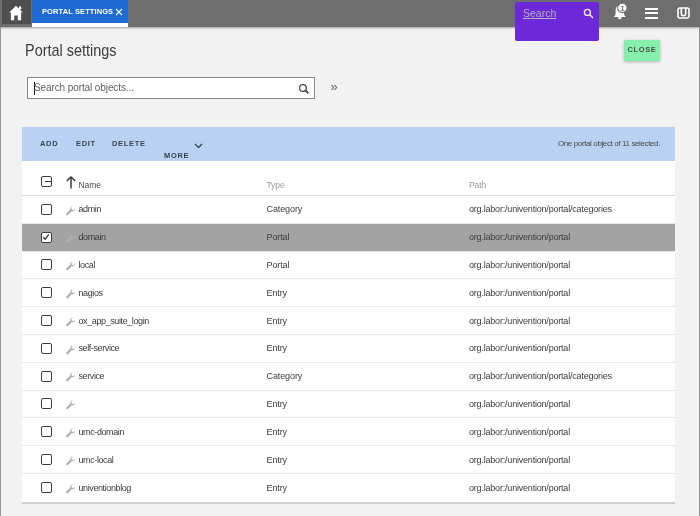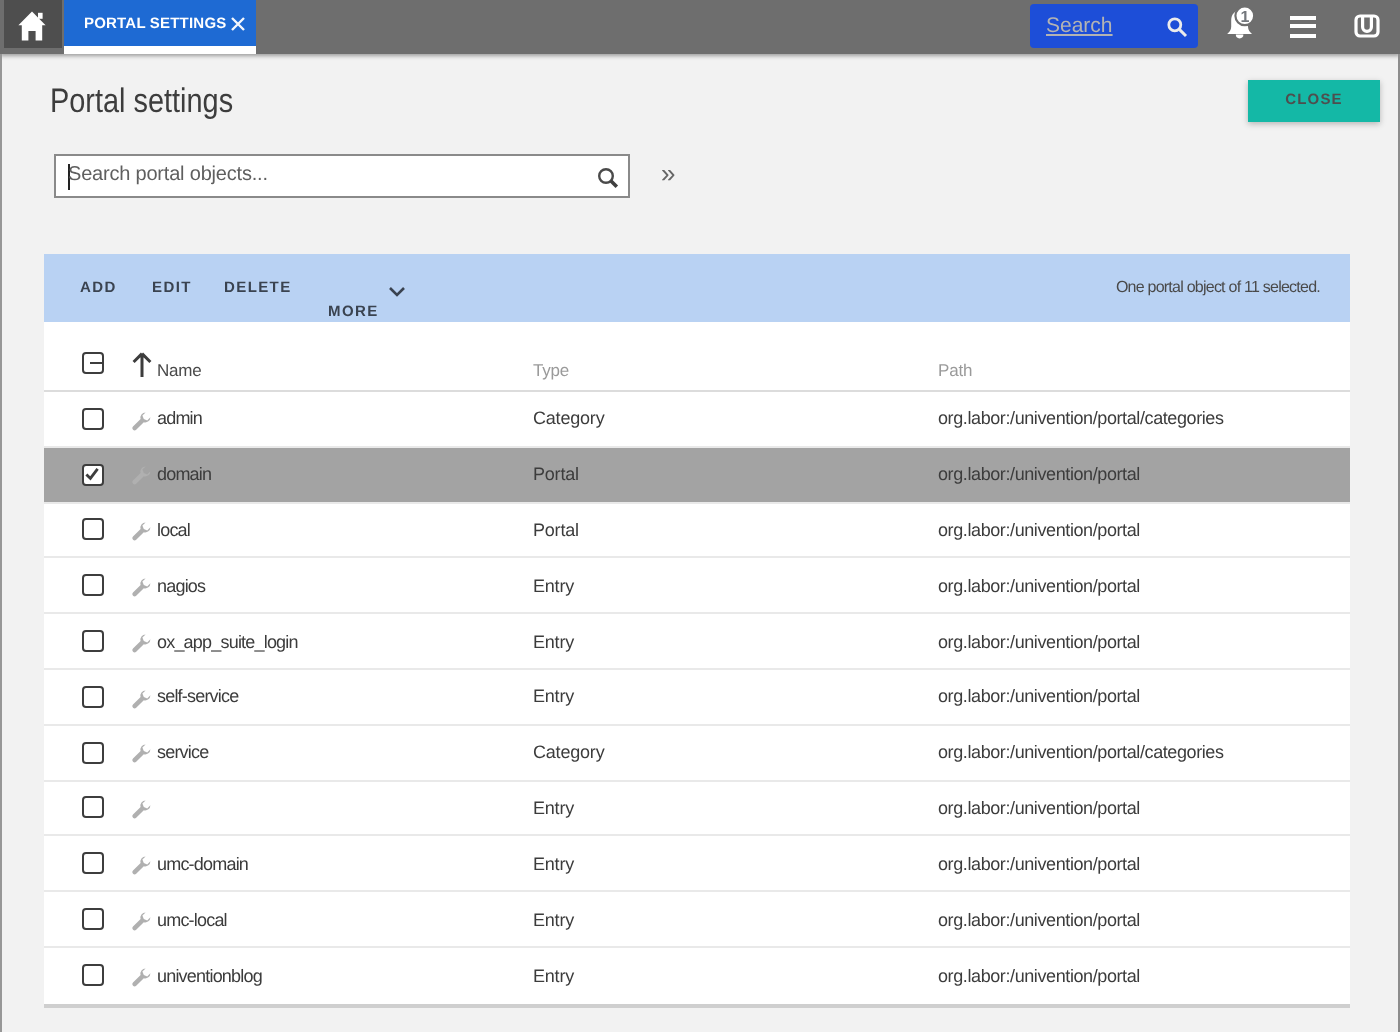--- a/index.html
+++ b/index.html
@@ -5,25 +5,25 @@
   html,body{margin:0;padding:0;}
   body{width:700px;height:516px;overflow:hidden;font-family:"Liberation Sans",sans-serif;}
   #frame{position:relative;width:700px;height:516px;background:#f2f2f2;overflow:hidden;}
   .abs{position:absolute;}
   
   #topbar{position:absolute;left:0;top:0;width:700px;height:27px;background:#6e6e6e;box-shadow:0 1px 2px rgba(0,0,0,.35);}
   #homebtn{position:absolute;left:2px;top:0;width:29px;height:24px;background:#4e4e4e;}
   #tab{position:absolute;left:32px;top:0;width:96px;height:23px;background:#1e6ad3;color:#fff;font-size:7.5px;font-weight:bold;letter-spacing:.1px;line-height:23px;text-align:left;padding-left:10px;box-sizing:border-box;}
   
   #tabunder{position:absolute;left:32px;top:23px;width:96px;height:4px;background:#ffffff;}
-  #hsearch{position:absolute;left:515px;top:2px;width:84px;height:22px;background:#1d4ed8;border-radius:2px;color:#b3b3b3;font-size:10.5px;line-height:22px;padding-left:8px;box-sizing:border-box;text-decoration:underline;}
+  #hsearch{position:absolute;left:515px;top:2px;width:84px;height:39px;background:#6d28d9;border-radius:2px;color:#b3b3b3;font-size:10.5px;line-height:22px;padding-left:8px;box-sizing:border-box;text-decoration:underline;}
   .hambar{position:absolute;width:13px;height:2.4px;background:#fff;left:645px;}
   
   #heading{position:absolute;left:25px;top:40.5px;font-size:17px;color:#3d3d3d;transform:scaleX(0.85);transform-origin:left top;white-space:nowrap;}
-  #closebtn{position:absolute;left:624px;top:40px;width:66px;height:21px;background:#14b8a6;box-shadow:0 1px 3px rgba(0,0,0,.25);color:#4e4e4e;font-size:7.5px;font-weight:bold;letter-spacing:.6px;text-align:center;line-height:19.5px;}
+  #closebtn{position:absolute;left:624px;top:40px;width:36px;height:21px;background:#86efac;box-shadow:0 1px 3px rgba(0,0,0,.25);color:#4e4e4e;font-size:7.5px;font-weight:bold;letter-spacing:.6px;text-align:center;line-height:19.5px;}
   #sinput{position:absolute;left:27px;top:77px;width:288px;height:22px;background:#fff;border:1px solid #8a8a8a;box-sizing:border-box;}
   #sinput .ph{position:absolute;left:6px;top:0;line-height:20px;font-size:10px;color:#5f5f5f;letter-spacing:-0.1px;}
   #caret{position:absolute;left:5.5px;top:3.5px;width:1px;height:13px;background:#222;}
   #guil{position:absolute;left:330.5px;top:77px;font-size:13px;color:#666;line-height:19.5px;}
   
   #table{position:absolute;left:22px;top:127px;width:652.5px;}
   #toolbar{position:relative;height:34px;background:#b9d2f3;}
   .tbtn{position:absolute;top:0;height:34px;line-height:34px;font-size:7.5px;font-weight:bold;letter-spacing:.7px;color:#3a4350;}
   #selinfo{position:absolute;right:14.5px;top:0;height:34px;line-height:34px;font-size:8px;color:#4a4a4a;letter-spacing:-0.38px;}
   #thead{position:relative;height:35px;background:#fff;border-bottom:1px solid #dcdcdc;box-sizing:border-box;}

